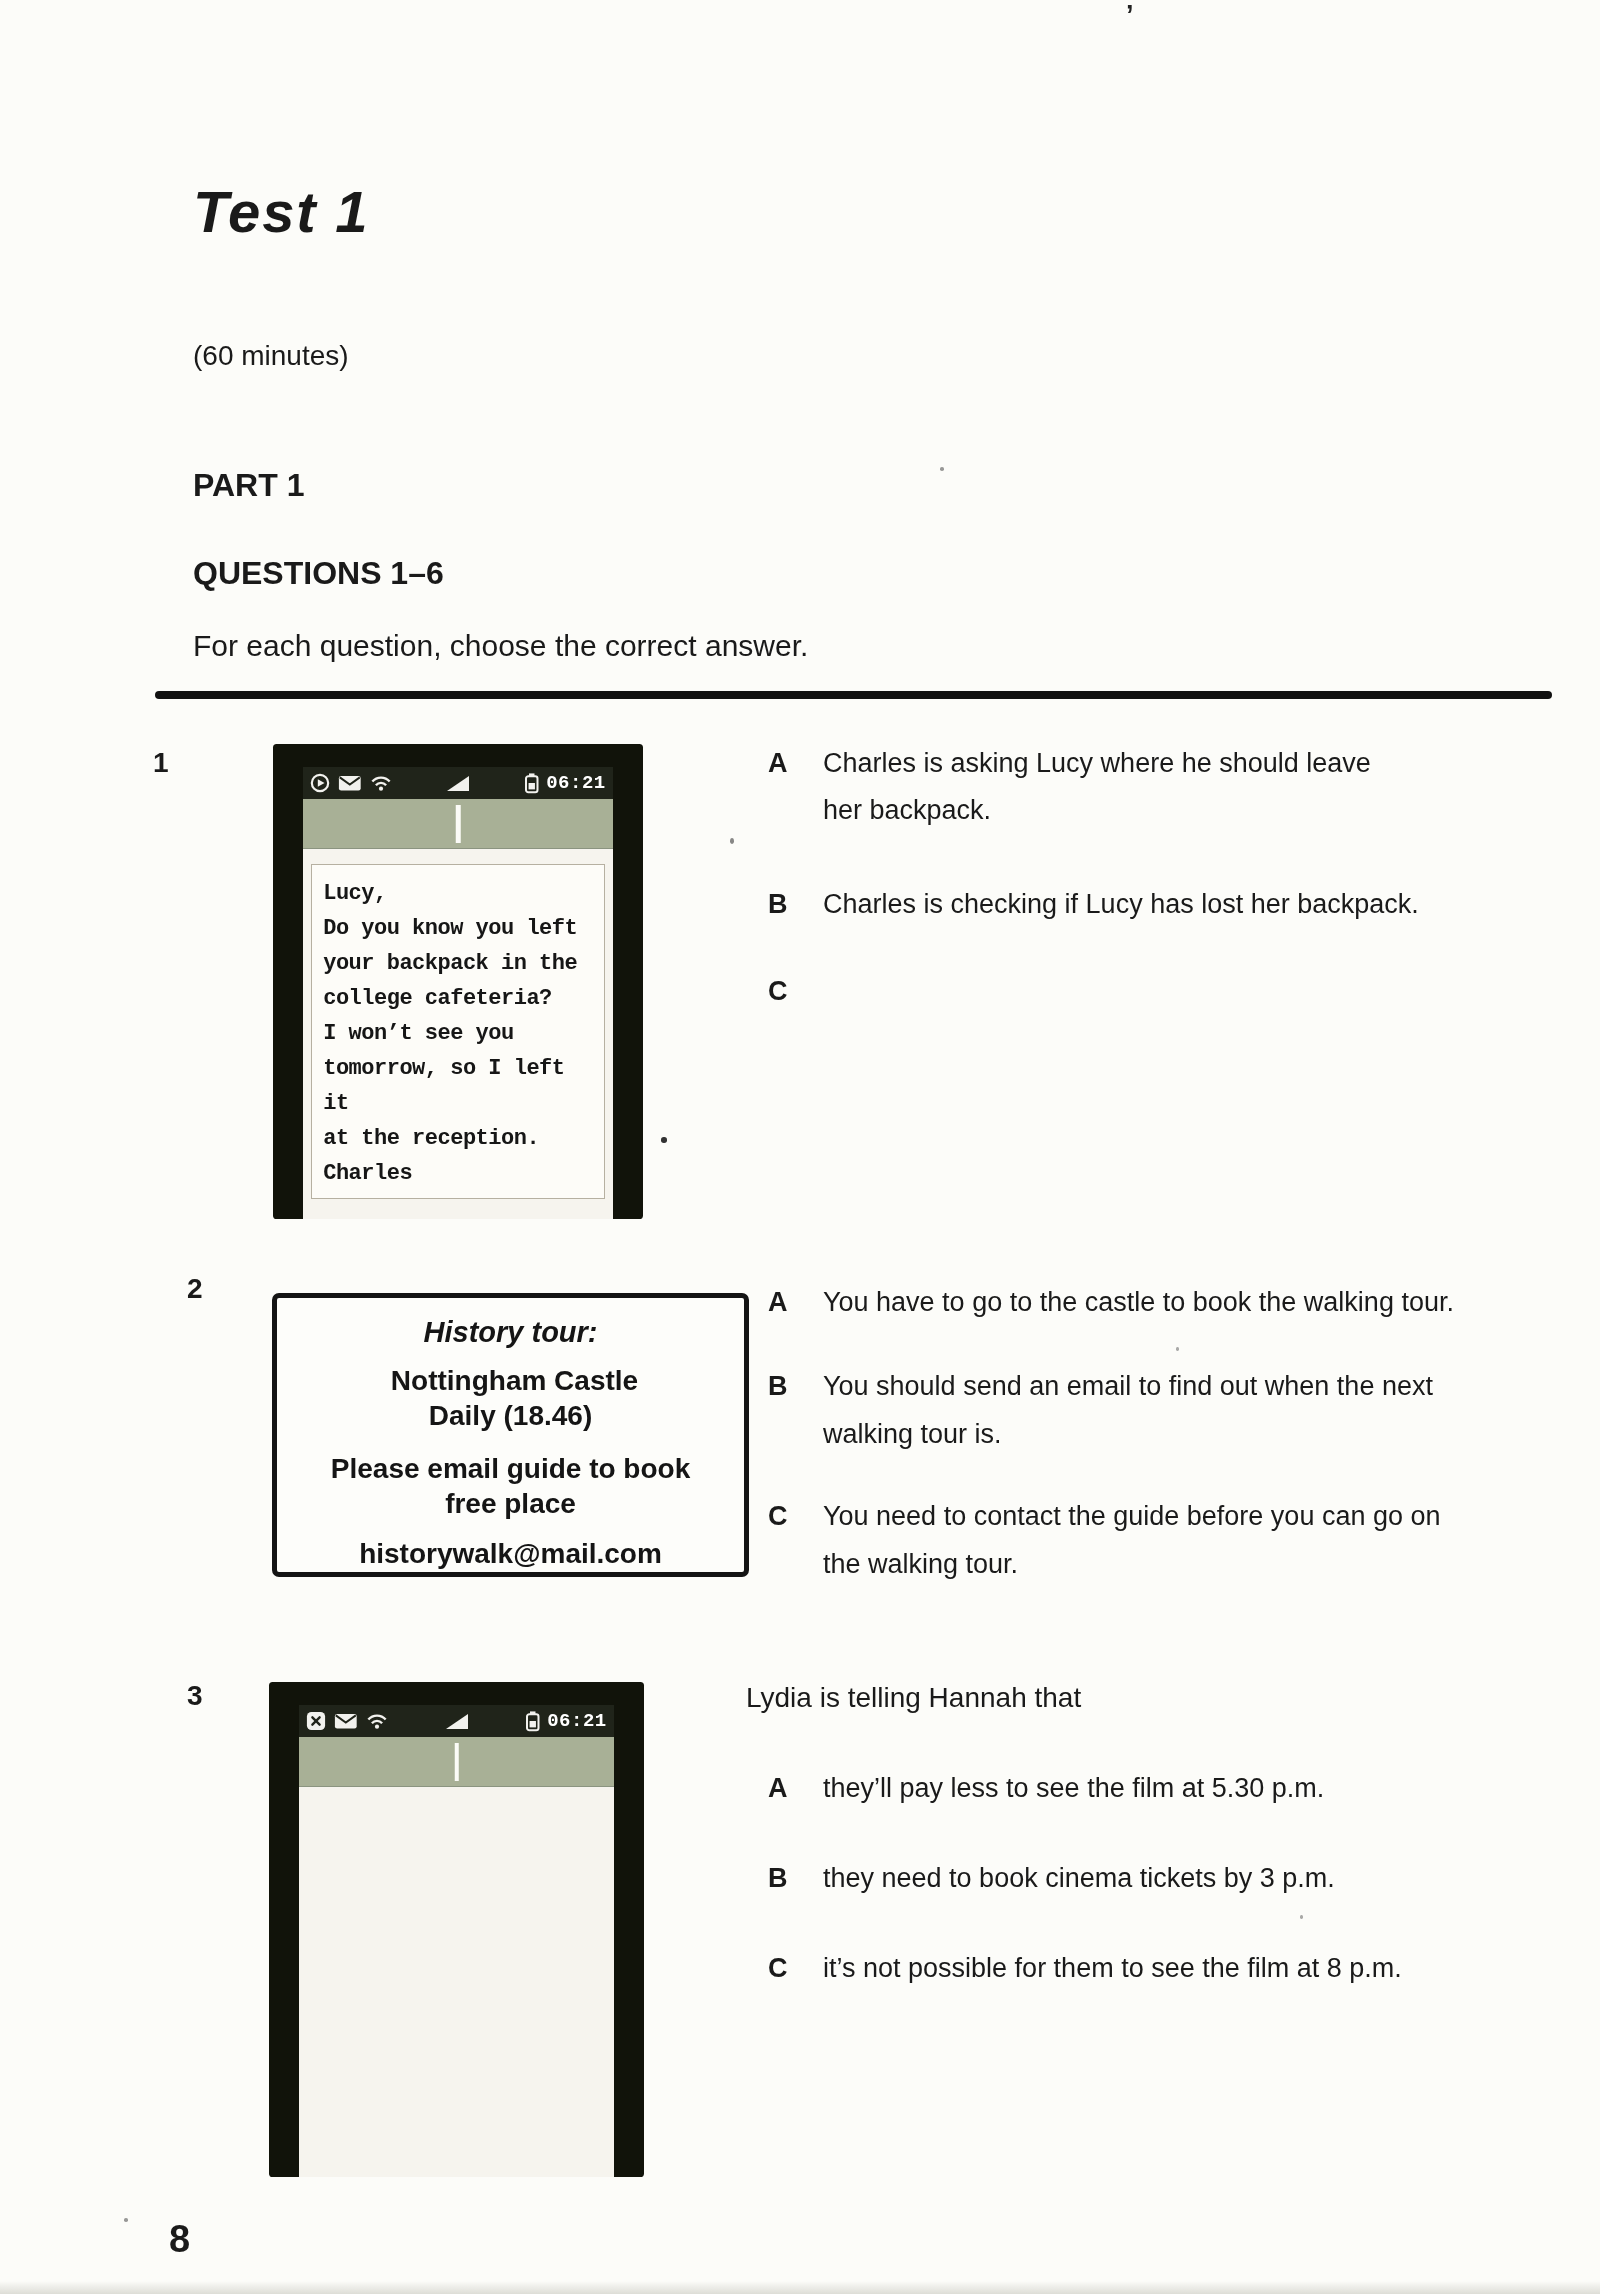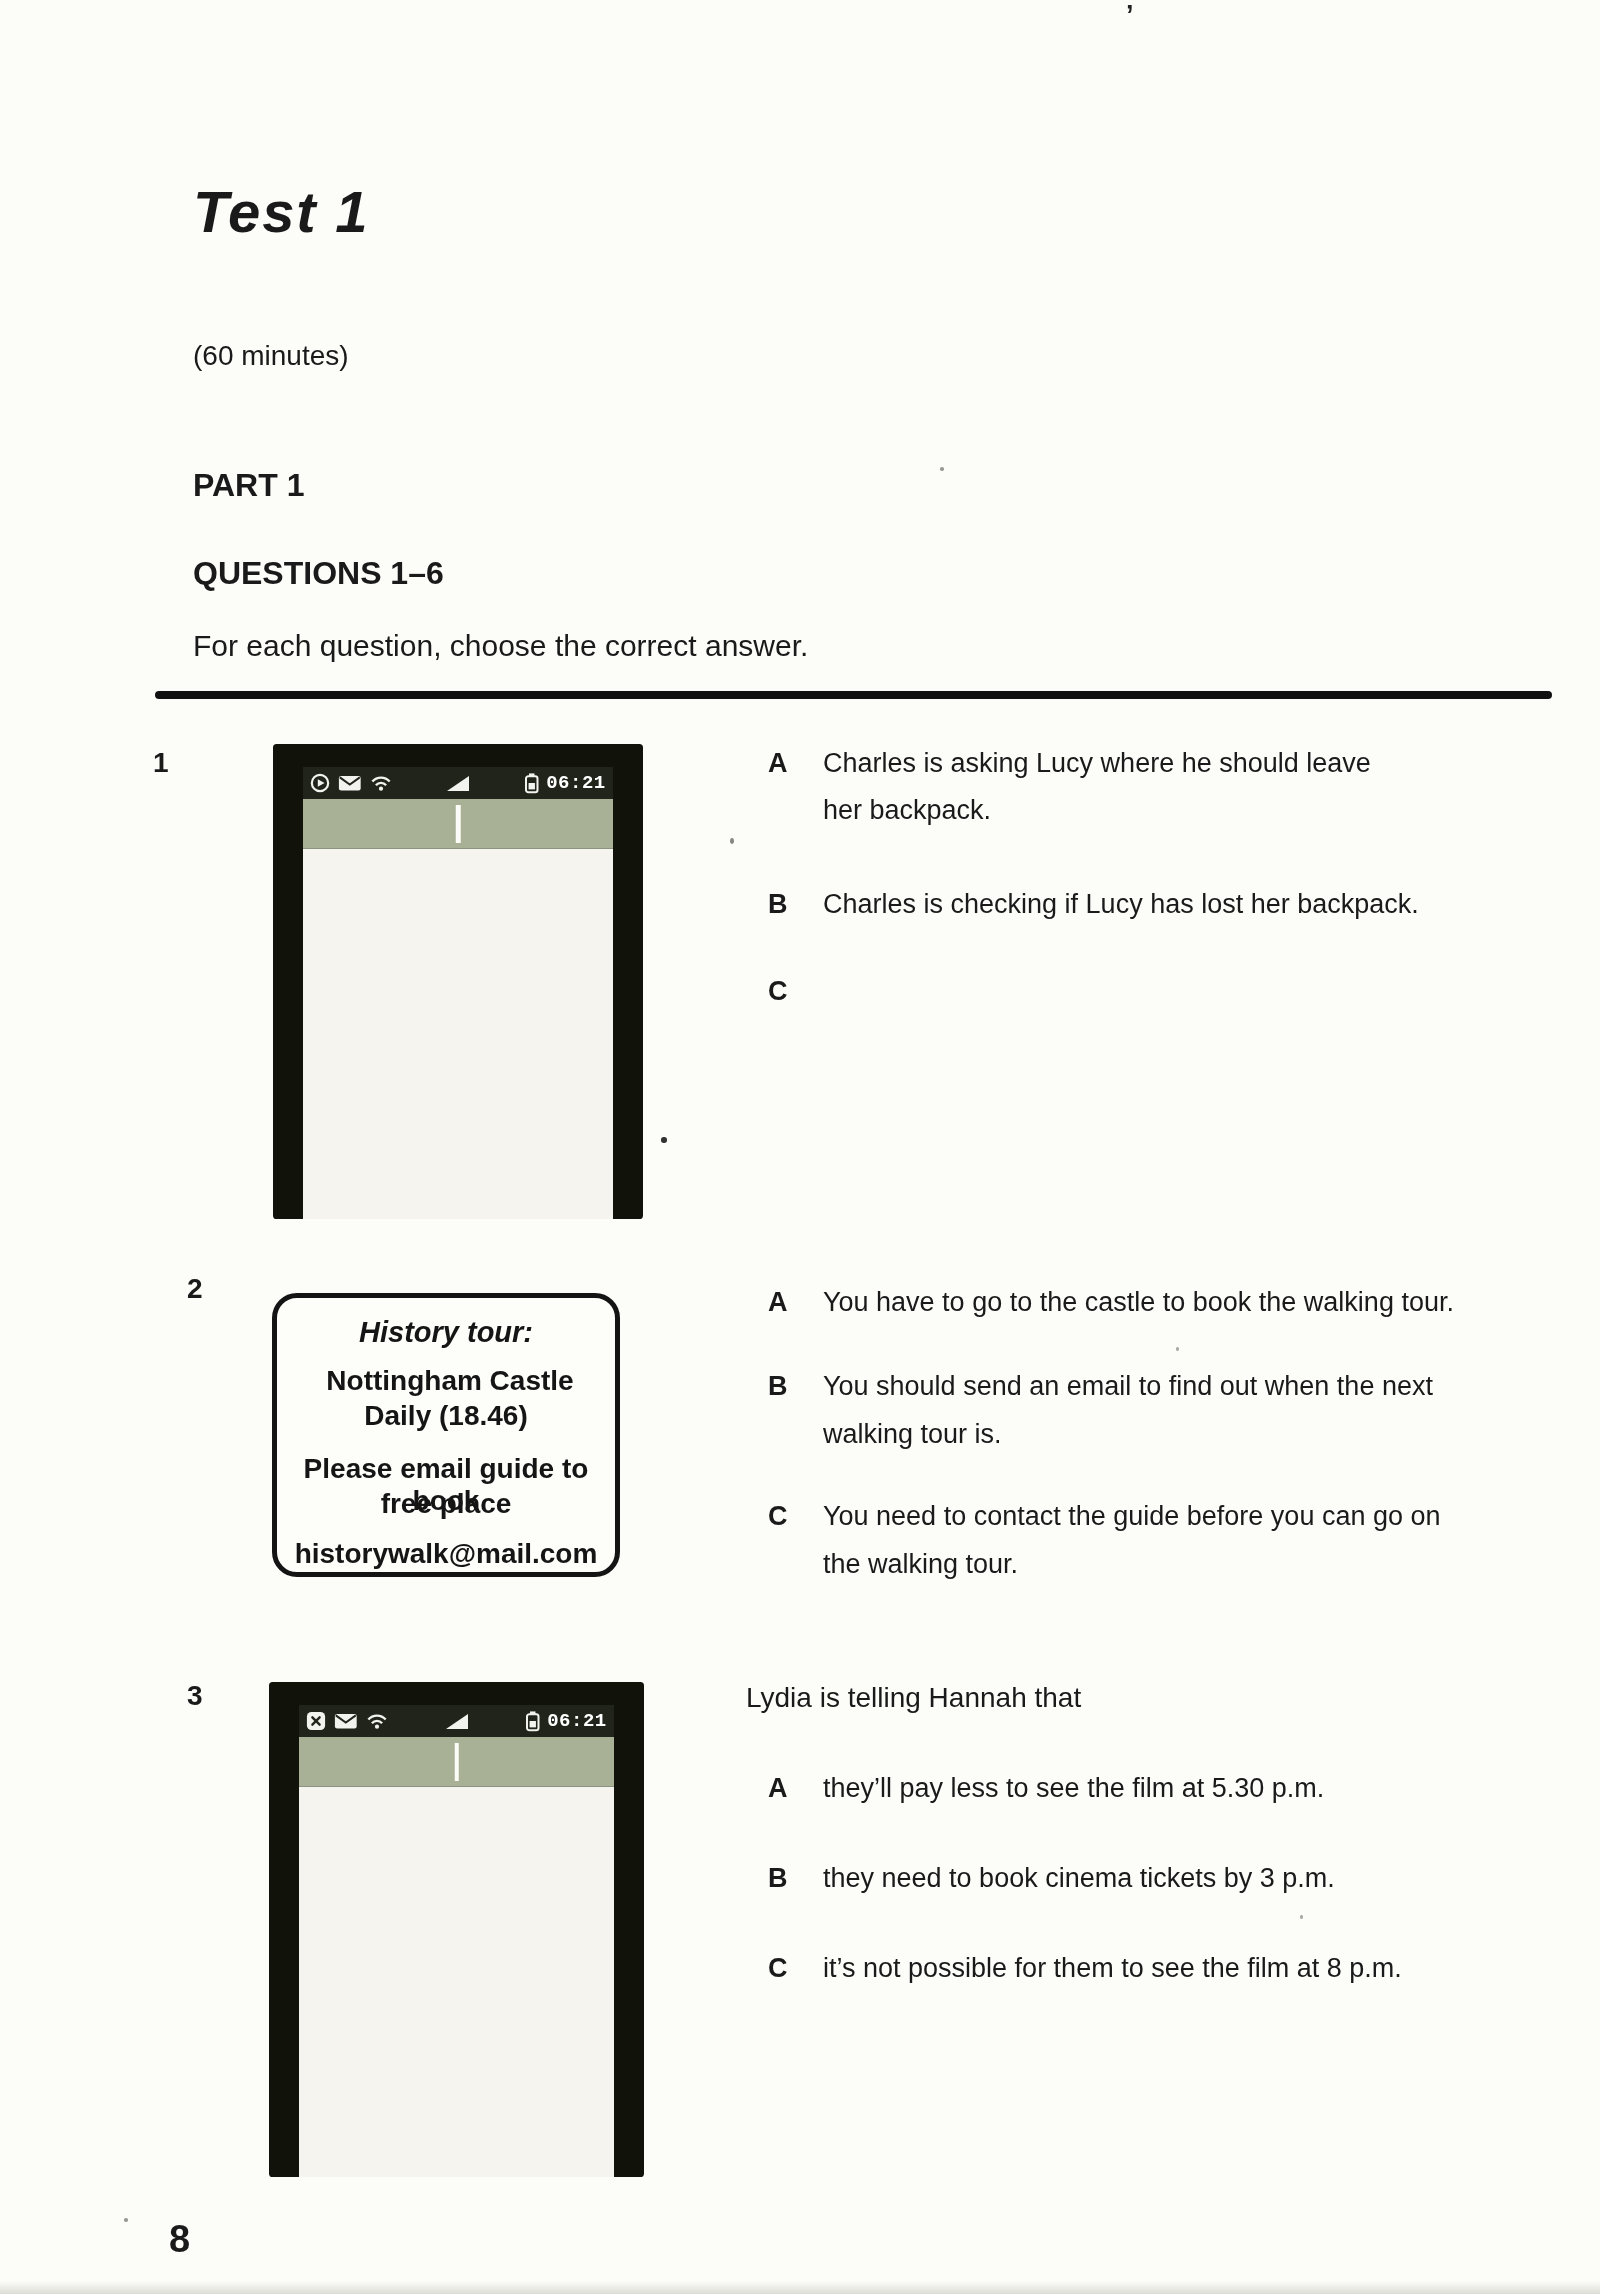--- a/index.html
+++ b/index.html
@@ -39,21 +39,21 @@
   .banner { height:50px; background:#a8b096; border-bottom:1.8px solid #8b9480; position:relative; flex:none; }
   .cursor { position:absolute; left:50%; top:5.5px; width:4.5px; height:38px; background:#fbfbf7; transform:translateX(-50%); }
   .pcontent { flex:1; padding:14.5px 8.2px 0 8.2px; }
   .msgbox { border:0.9px solid #b6b0a1; background:#fdfcf8; padding:11px 11px; }
   .msg { font-weight:700; white-space:pre-line; color:#161616; letter-spacing:-0.5px; }
   .msg.m1 { font-size:22px; line-height:35px; }
   .msg.m2 { font-size:23px; line-height:33px; }
   .mi { display:block; }
 
   
-  .sign { left:272px; top:1293px; width:348px; height:284px; border:5.5px solid #141414; border-radius:25px; background:#fdfdfa; text-align:center; }
+  .sign { left:272px; top:1293px; width:477px; height:284px; border:5.5px solid #141414; border-radius:7px; background:#fdfdfa; text-align:center; }
   .sign > div { position:absolute; left:0; right:0; }
   .sg { font-size:28px; font-weight:600; color:#151515; }
   .sg-head { top:18px; font-size:29px; font-weight:700; font-style:italic; }
   .sg-l1 { top:67px;margin-left:8px; }
   .sg-l2 { top:102px; }
   .sg-l3 { top:155px; }
   .sg-l4 { top:190px; }
   .sg-em { top:240px; }
 
   .pagenum { left:169px; top:2218px; font-size:38px; font-weight:600; }
@@ -121,20 +121,32 @@
               <rect x="2.2" y="4.6" width="12.6" height="17.6" rx="2.5" fill="none" stroke="#f2f2ee" stroke-width="2.2"></rect>
               <rect x="5" y="12" width="7" height="7" fill="#f2f2ee"></rect>
             </svg>
           </span>
         <span class="time">06:21</span>
       </span>
     </div>
     <div class="banner">
       <span class="cursor"></span>
     </div>
+    <div class="pcontent">
+      <div class="msgbox" style="height:335px;">
+        <div class="msg m1">Lucy,
+Do you know you left
+your backpack in the
+college cafeteria?
+I won’t see you
+tomorrow, so I left it
+at the reception.
+Charles</div>
+      </div>
+    </div>
   </div>
 </div>
 
 <div class="abs opt" style="left:768px;top:740px;">
   <span class="olabel">A</span>
   <span class="otext">Charles is asking Lucy where he should leave
 her backpack.</span>
 </div>
 <div class="abs opt" style="left:768px;top:881px;">
   <span class="olabel">B</span>

